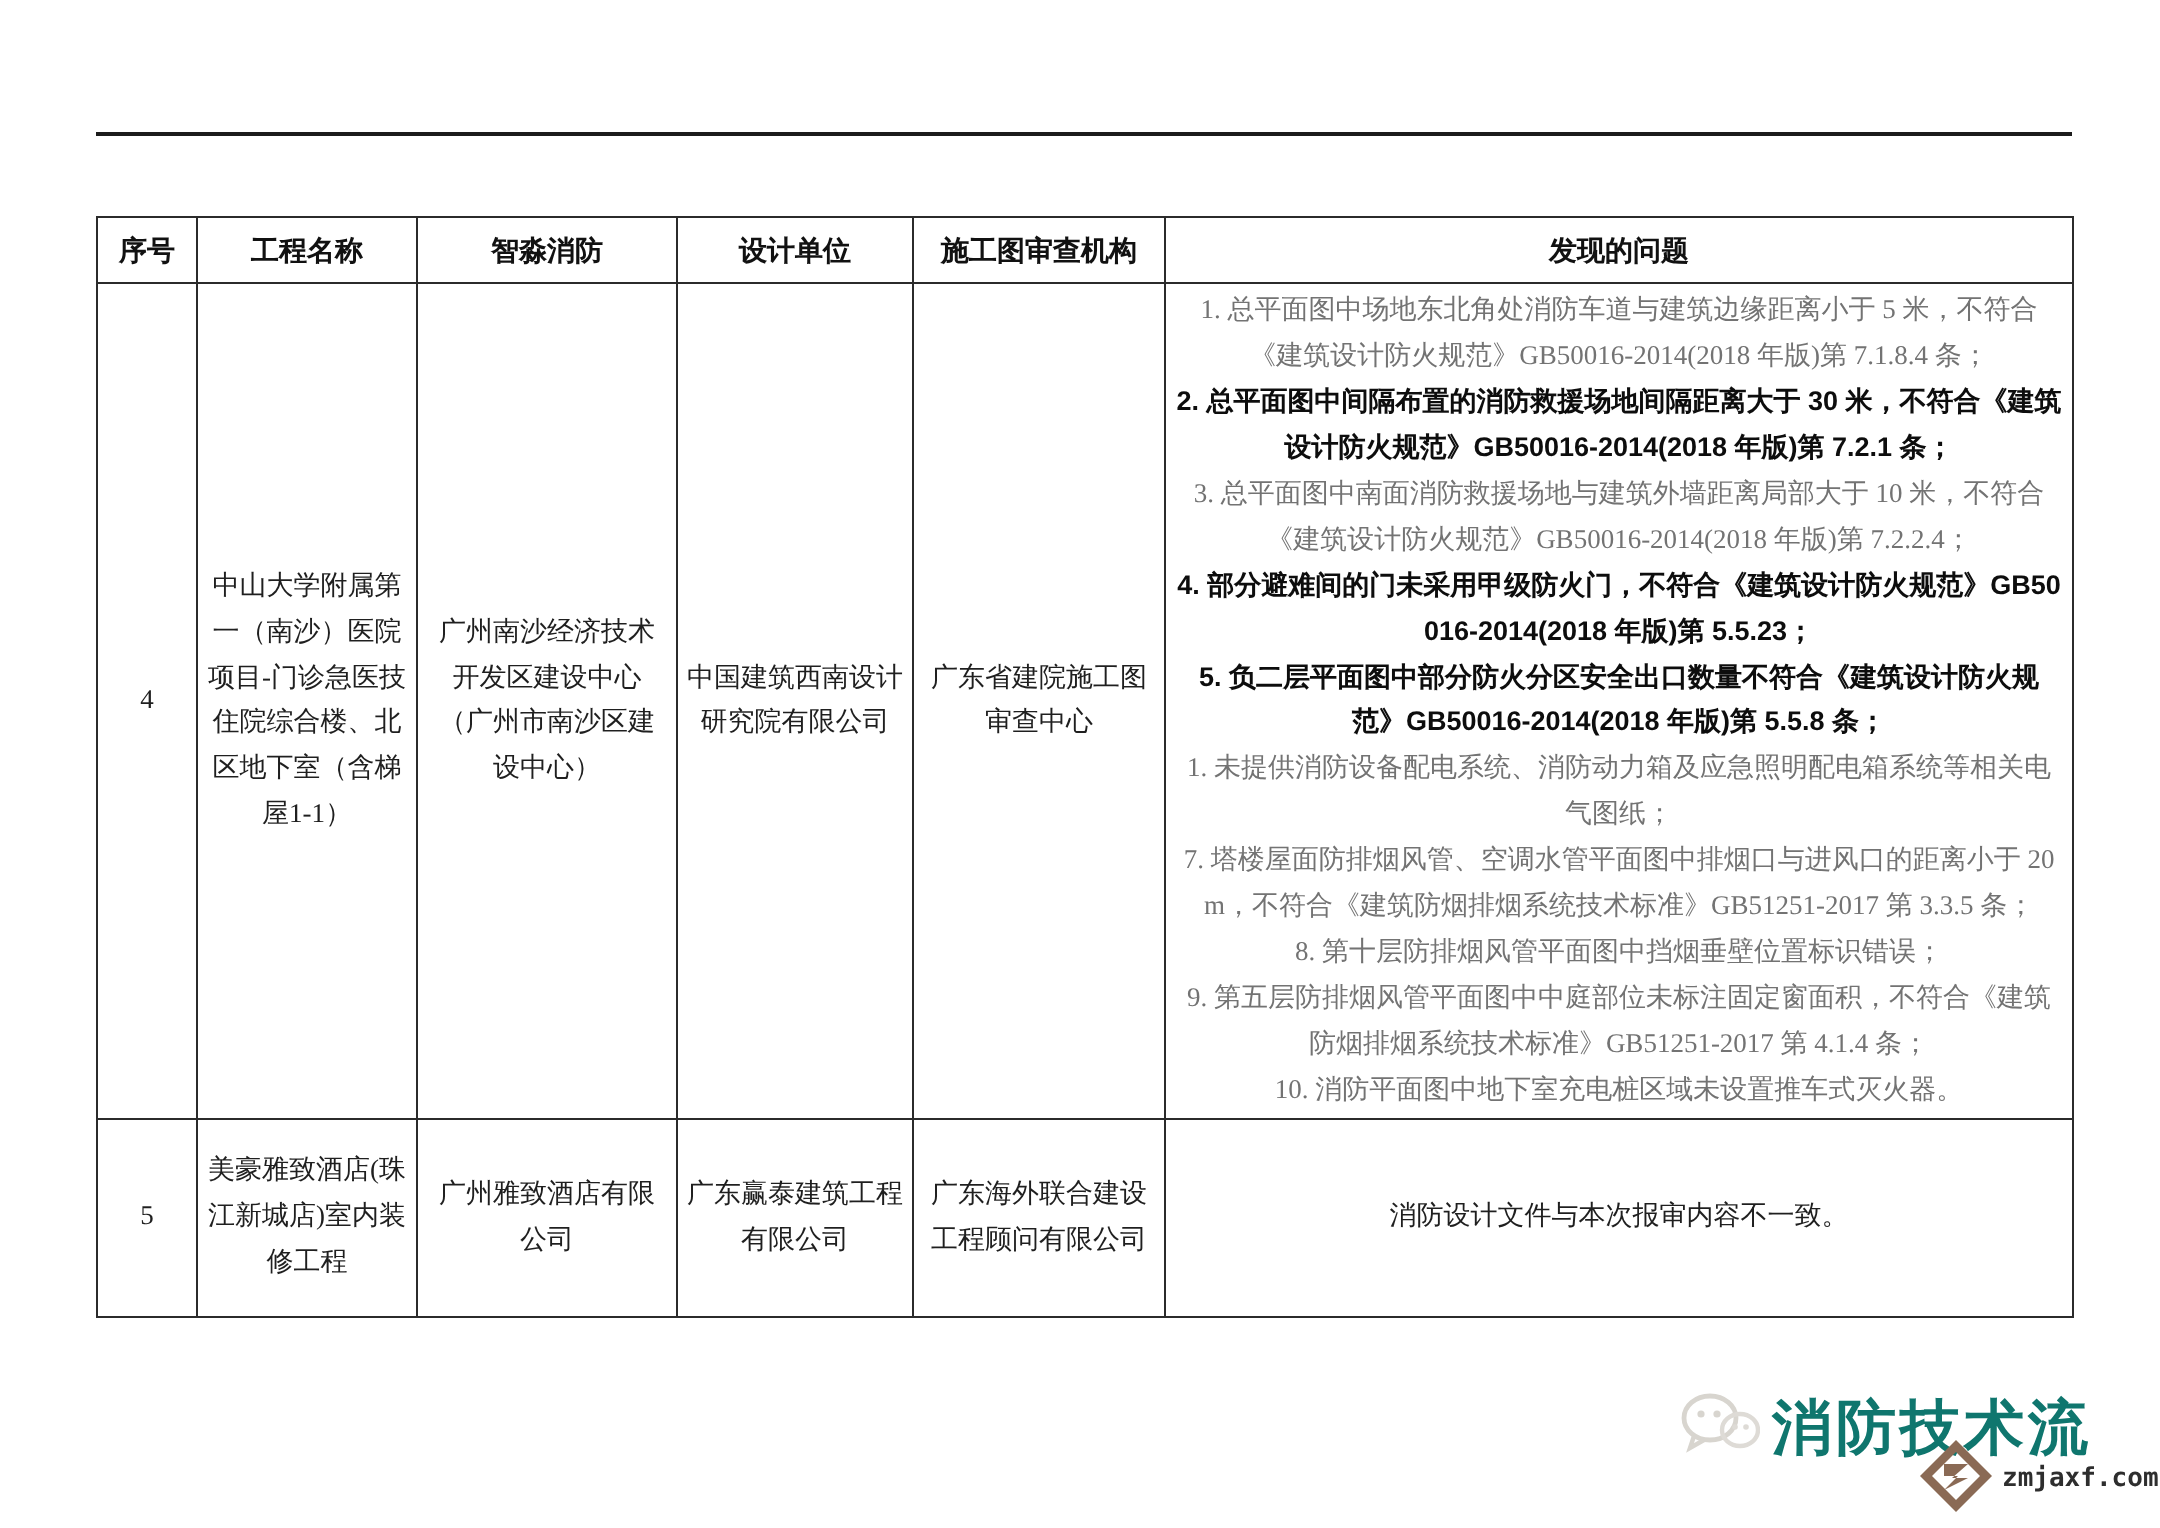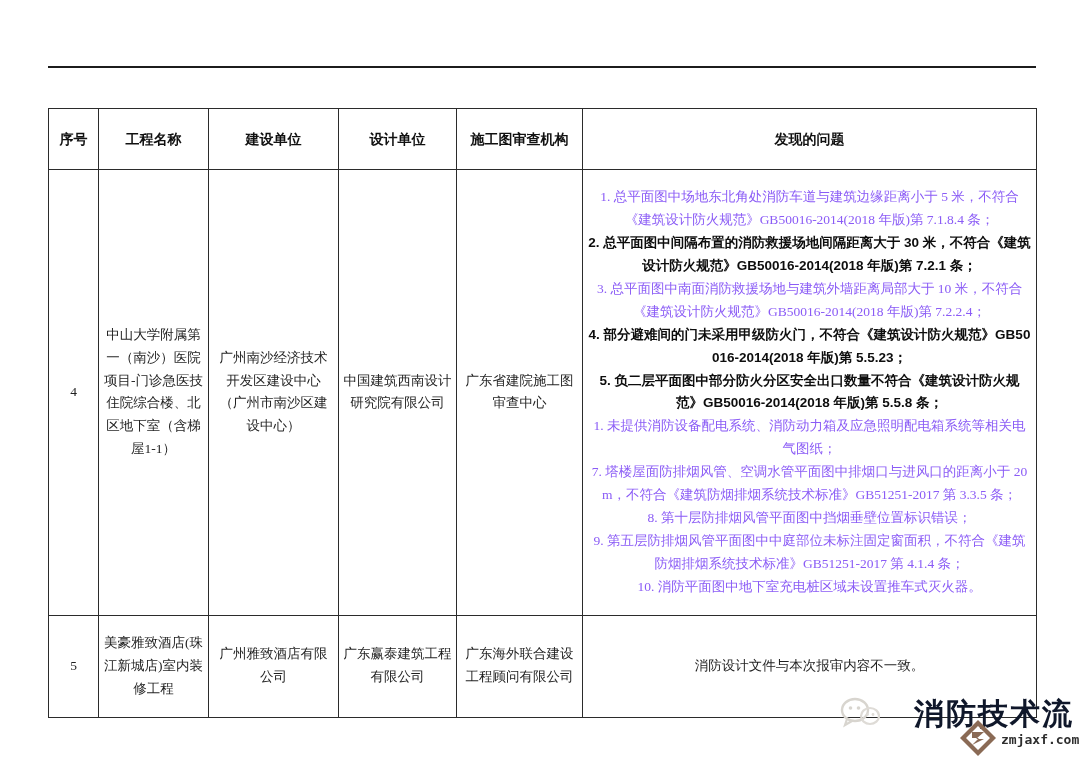--- a/index.html
+++ b/index.html
@@ -13,51 +13,51 @@
   }
   table.issues{
     position:absolute;left:48px;top:108px;width:988px;
     border-collapse:collapse;table-layout:fixed;
   }
   table.issues th, table.issues td{
     border:1px solid #2b2b2b;
     font-size:13.5px;
     vertical-align:middle;
     text-align:center;
-    padding:16px 4px;
+    padding:2px 4px;
     line-height:1.7;
     word-break:break-all;
   }
   table.issues th{
     font-family:"Liberation Sans","DejaVu Sans",sans-serif;
     font-weight:bold;font-size:14px;height:28px;line-height:1.2;color:#111;
   }
   tr.row-4{height:405px;}
   tr.row-5{height:99px;}
   td.problems{
     text-align:left;vertical-align:top;
     padding:4px 7px 4px 7px;
     font-size:14px;line-height:1.41;
   }
-  td.problems .p{color:#8b5cf6;}
+  td.problems .p{color:#737373;}
   td.problems .p.bold{
     font-family:"Liberation Sans","DejaVu Sans",sans-serif;
     font-weight:bold;color:#0d0d0d;text-align:center;
   }
   td.prob-single{
     text-align:left;vertical-align:middle;font-size:14px;padding:4px 8px;margin-top:28px;
   }
   
   .wm{
     position:absolute;left:840px;top:694px;display:flex;align-items:center;
     color:#d5d2cc;
   }
   .wm .wm-text{
     font-family:Liberation Serif, serif;
-    font-size:30px;font-weight:bold;letter-spacing:2px;color:#0f172a;margin-left:28px;
+    font-size:30px;font-weight:bold;letter-spacing:2px;color:#0f766e;
   }
   .wm svg{margin-right:6px;}
   .logo{
     position:absolute;left:958px;top:718px;display:flex;align-items:center;
   }
   .logo .logo-texts{display:flex;flex-direction:column;line-height:1.1;margin-left:3px;}
   .logo .logo-name{
     font-family:"Liberation Sans","DejaVu Sans",sans-serif;
     font-size:19px;font-weight:bold;color:#3c3c3c;letter-spacing:1px;
   }
@@ -77,21 +77,21 @@
       <col style="width:110px">
       <col style="width:130px">
     <col style="width:118px">
       <col style="width:126px">
       <col style="width:454px">
   </colgroup>
   <thead>
     <tr>
       <th>序号</th>
       <th>工程名称</th>
-      <th>建设单位</th>
+      <th>智淼消防</th>
       <th>设计单位</th>
       <th>施工图审查机构</th>
       <th>发现的问题</th>
     </tr>
   </thead>
   <tbody>
     <tr class="row-4">
       <td>4</td>
       <td>中山大学附属第一（南沙）医院项目-门诊急医技住院综合楼、北区地下室（含梯屋1-1）</td>
       <td>广州南沙经济技术开发区建设中心（广州市南沙区建设中心）</td>

